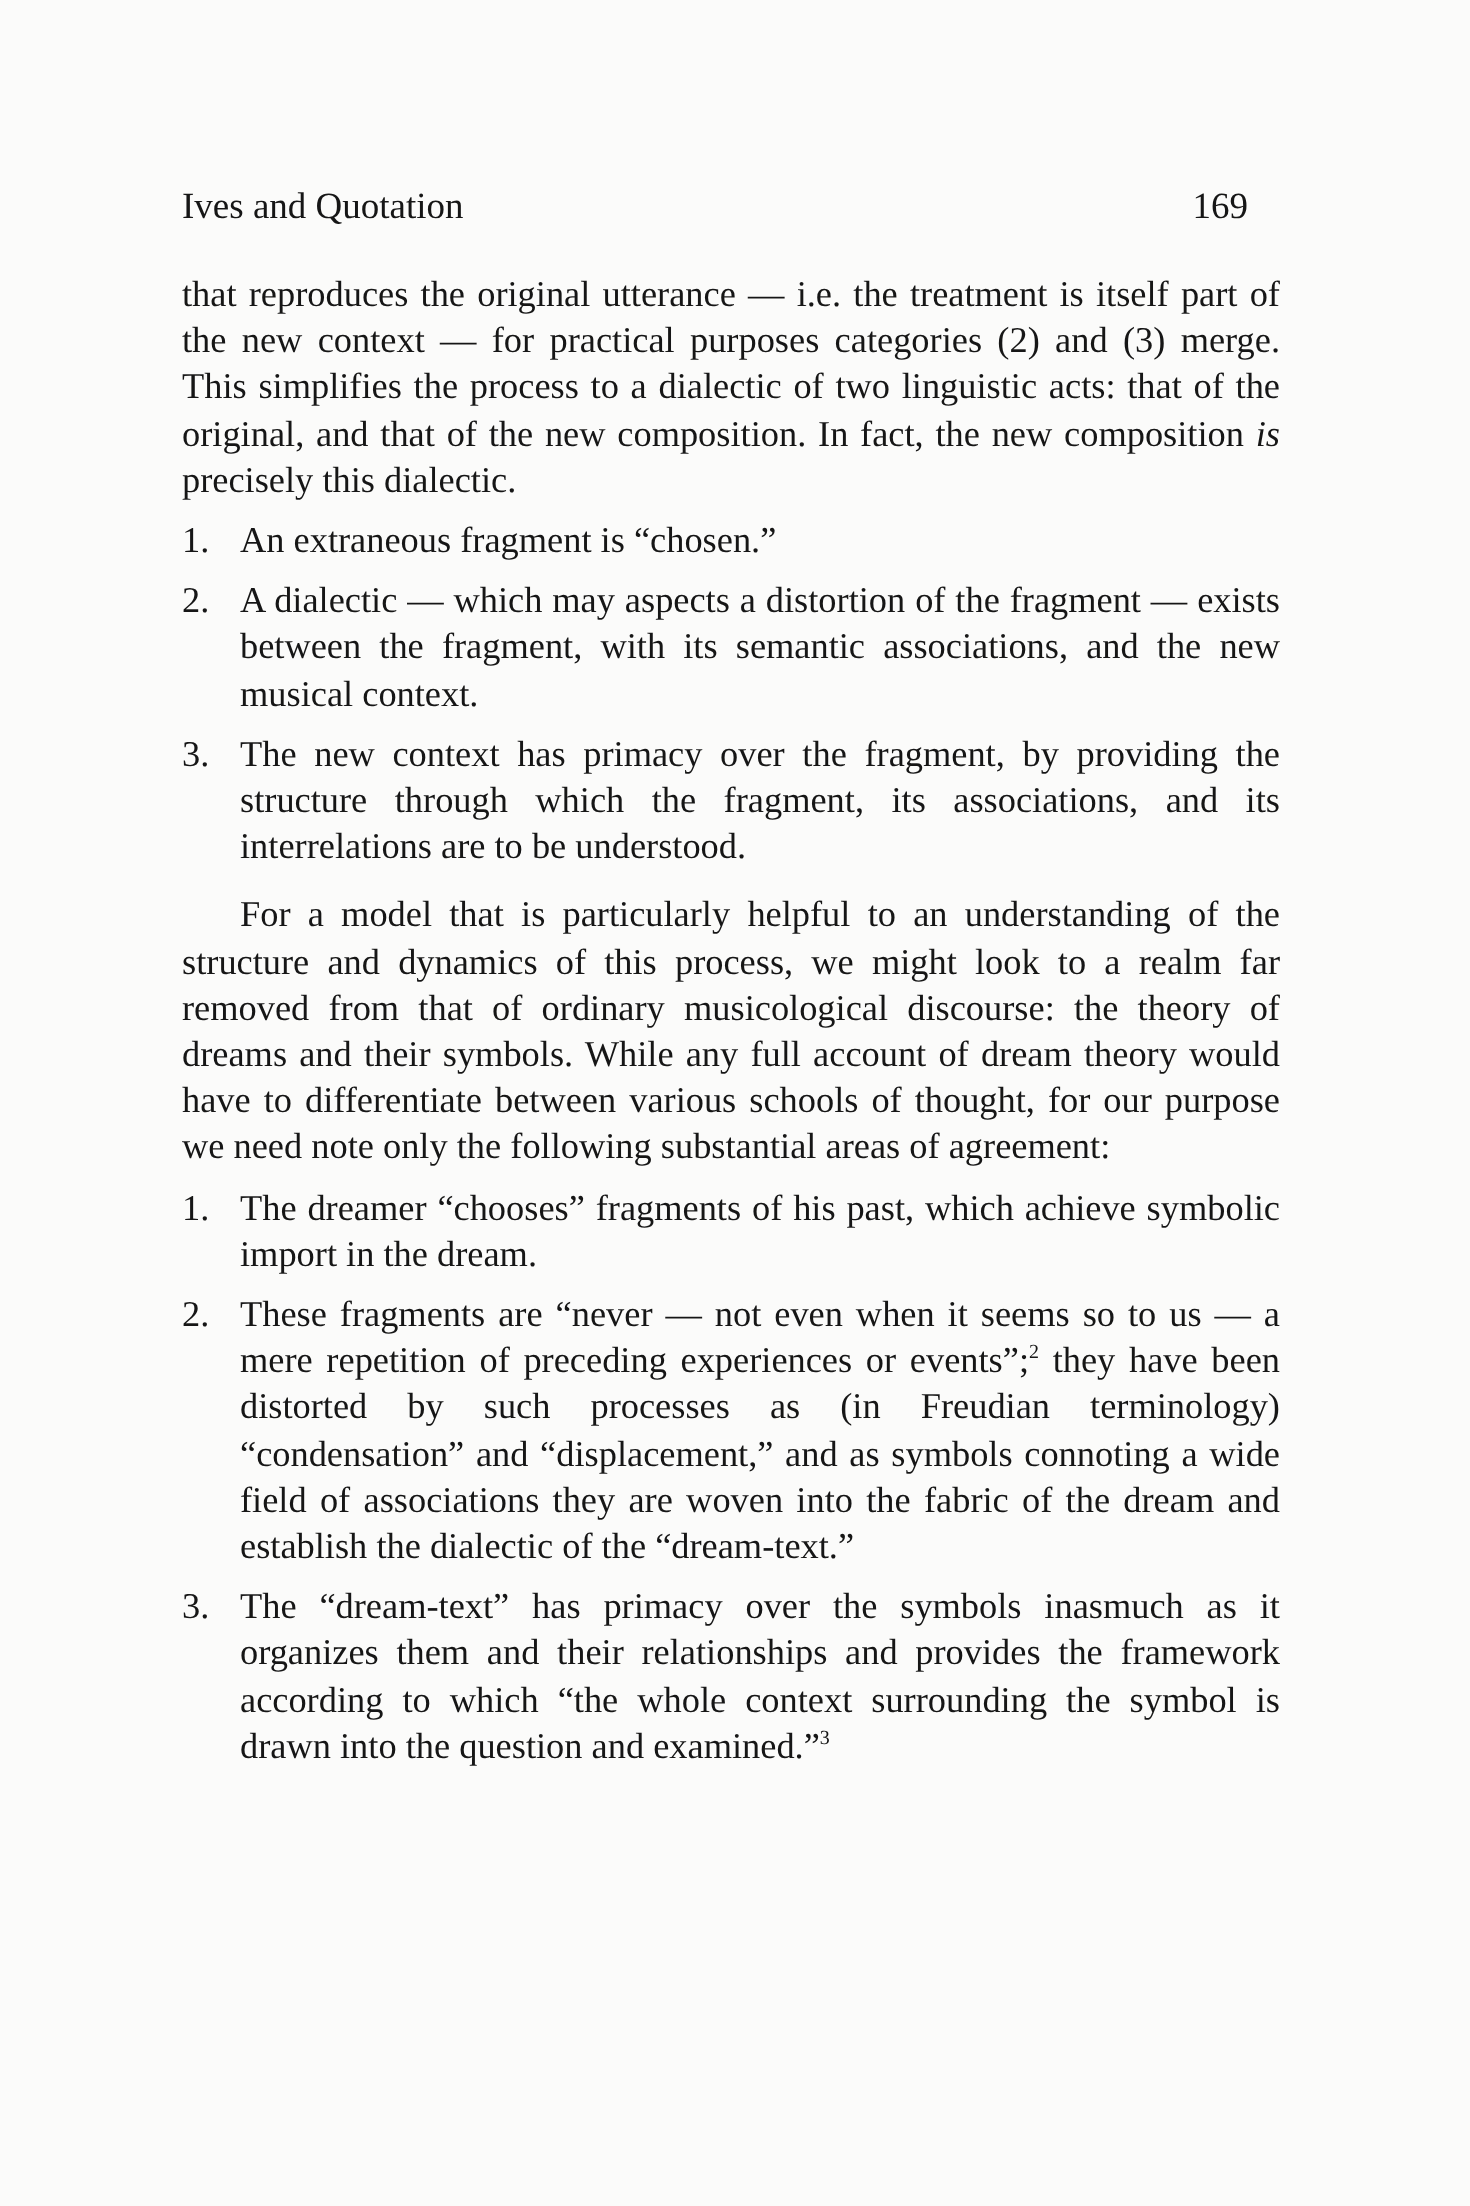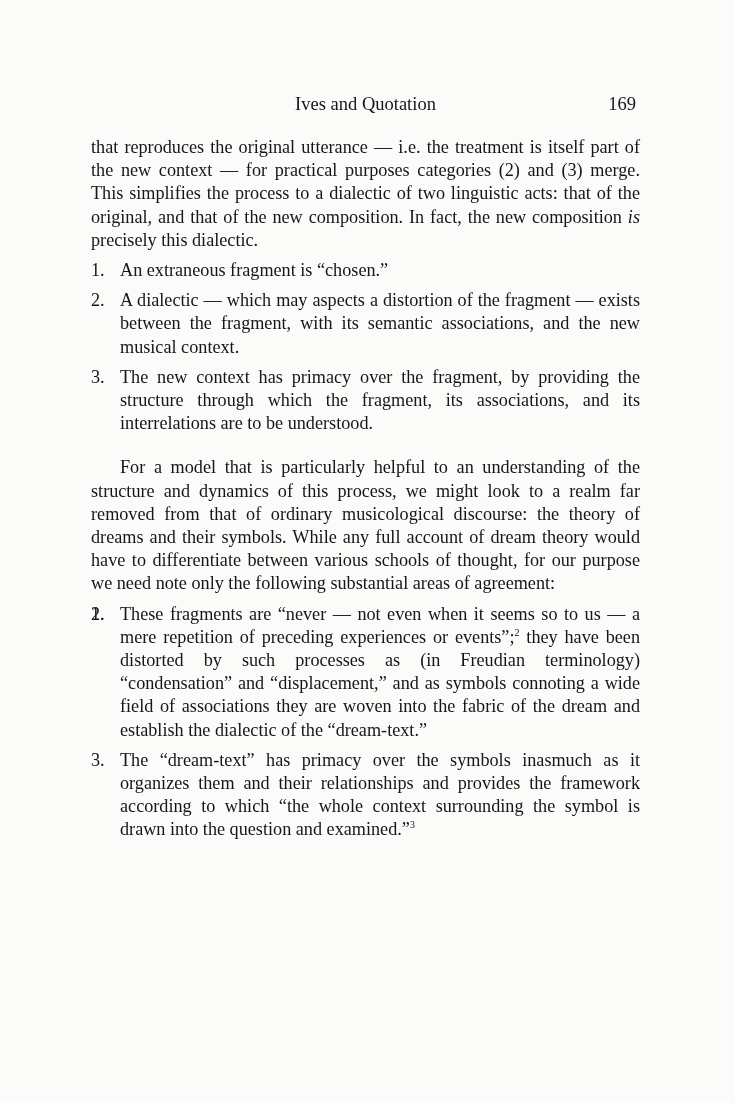--- a/index.html
+++ b/index.html
@@ -26,25 +26,24 @@
     top: 94px;
     left: 0;
     width: 549px;
     height: 24px;
     font-size: 18.5px;
   }
   .running-title {
     position: absolute;
     left: 0;
     width: 100%;
-    text-align: center;
   }
   .page-number {
     position: absolute;
-    right: 4px;
+    right: 16px;
   }
   .body-text {
     position: absolute;
     top: 136px;
     left: 0;
     width: 549px;
     font-size: 18.2px;
     line-height: 23.2px;
   }
   p {
@@ -65,21 +64,21 @@
     padding-left: 29px;
     text-align: justify;
     margin-top: 7px;
   }
   ol.list li .num {
     position: absolute;
     left: 0;
     top: 0;
   }
   .gap {
-    margin-top: 21px;
+    margin-top: 11px;
   }
   sup.fn {
     font-size: 10px;
     vertical-align: 7px;
     line-height: 0;
   }
   em { font-style: italic; }
   .footnotes {
     position: absolute;
     top: 957px;
@@ -134,20 +133,21 @@
         <span class="num">3.</span>
         <span>The new context has primacy over the fragment, by providing the structure through which the fragment, its associations, and its interrelations are to be understood.</span>
       </li>
     </ol>
 
     <p class="indent gap">For a model that is particularly helpful to an understanding of the structure and dynamics of this process, we might look to a realm far removed from that of ordinary musicological discourse: the theory of dreams and their symbols. While any full account of dream theory would have to differentiate between various schools of thought, for our purpose we need note only the following substantial areas of agreement:</p>
 
     <ol class="list">
       <li>
         <span class="num">1.</span>
+        <span>The dreamer “chooses” fragments of his past, which achieve symbolic import in the dream.</span>
       </li>
       <li>
         <span class="num">2.</span>
         <span>These fragments are “never — not even when it seems so to us — a mere repetition of preceding experiences or events”;</span><sup class="fn">2</sup><span> they have been distorted by such processes as (in Freudian terminology) “condensation” and “displacement,” and as symbols connoting a wide field of associations they are woven into the fabric of the dream and establish the dialectic of the “dream-text.”</span>
       </li>
       <li>
         <span class="num">3.</span>
         <span>The “dream-text” has primacy over the symbols inasmuch as it organizes them and their relationships and provides the framework according to which “the whole context surrounding the symbol is drawn into the question and examined.”</span><sup class="fn">3</sup>
       </li>
     </ol>

